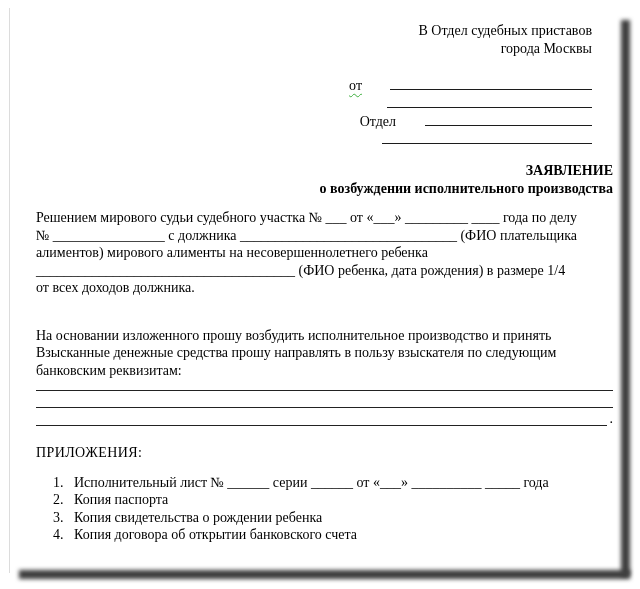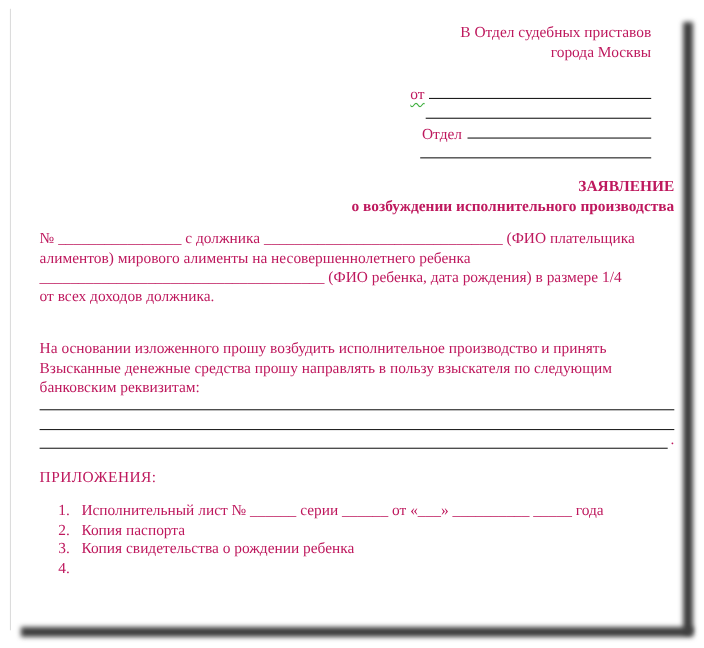--- a/index.html
+++ b/index.html
@@ -8,21 +8,21 @@
     background: #ffffff;
   }
   .page {
     position: relative;
     width: 640px;
     height: 589px;
     background: #ffffff;
     overflow: hidden;
     font-family: "Liberation Serif", "DejaVu Serif", serif;
     font-size: 14px;
-    color: #be185d;
+    color: #000000;
   }
   
   .edge-left {
     position: absolute;
     left: 9px;
     top: 8px;
     bottom: 16px;
     width: 1px;
     background: #dcdcdc;
   }
@@ -71,21 +71,21 @@
   }
   .w122 { width: 122px; }
   .w202 { width: 202px; margin-left: 4px; }
   .w205 { width: 205px; }
   .w167 { width: 167px; margin-left: 5px; }
   .w210 { width: 210px; }
   .from-block {
     margin-top: 18px;
     margin-right: 21px;
   }
-  .frow { height: 18px; }
+  .frow { height: 18px; gap: 24px; }
   .squig {
     text-decoration: underline;
     text-decoration-style: wavy;
     text-decoration-color: #3faf3f;
     text-decoration-thickness: 1px;
     text-underline-offset: 3px;
   }
   .title-block {
     margin-top: 14px;
     text-align: right;
@@ -163,20 +163,21 @@
         <span class="blank w210"></span>
       </div>
     </div>
 
     <div class="title-block">
       <div>ЗАЯВЛЕНИЕ</div>
       <div>о возбуждении исполнительного производства</div>
     </div>
 
     <div class="para para1">
+      <div class="pline">Решением мирового судьи судебного участка № ___ от «___» _________ ____ года по делу</div>
       <div class="pline">№ ________________ с должника _______________________________ (ФИО плательщика</div>
       <div class="pline">алиментов) мирового алименты на несовершеннолетнего ребенка</div>
       <div class="pline">_____________________________________ (ФИО ребенка, дата рождения) в размере 1/4</div>
       <div class="pline">от всех доходов должника.</div>
     </div>
 
     <div class="para para2">
       <div class="pline">На основании изложенного прошу возбудить исполнительное производство и принять</div>
       <div class="pline">Взысканные денежные средства прошу направлять в пользу взыскателя по следующим</div>
       <div class="pline">банковским реквизитам:</div>
@@ -204,17 +205,18 @@
       <div class="li">
         <span class="num">2.</span>
         <span class="itxt">Копия паспорта</span>
       </div>
       <div class="li">
         <span class="num">3.</span>
         <span class="itxt">Копия свидетельства о рождении ребенка</span>
       </div>
       <div class="li">
         <span class="num">4.</span>
+        <span class="itxt">Копия договора об открытии банковского счета</span>
       </div>
     </div>
 
   </div>
 </div>
 
 </body></html>

